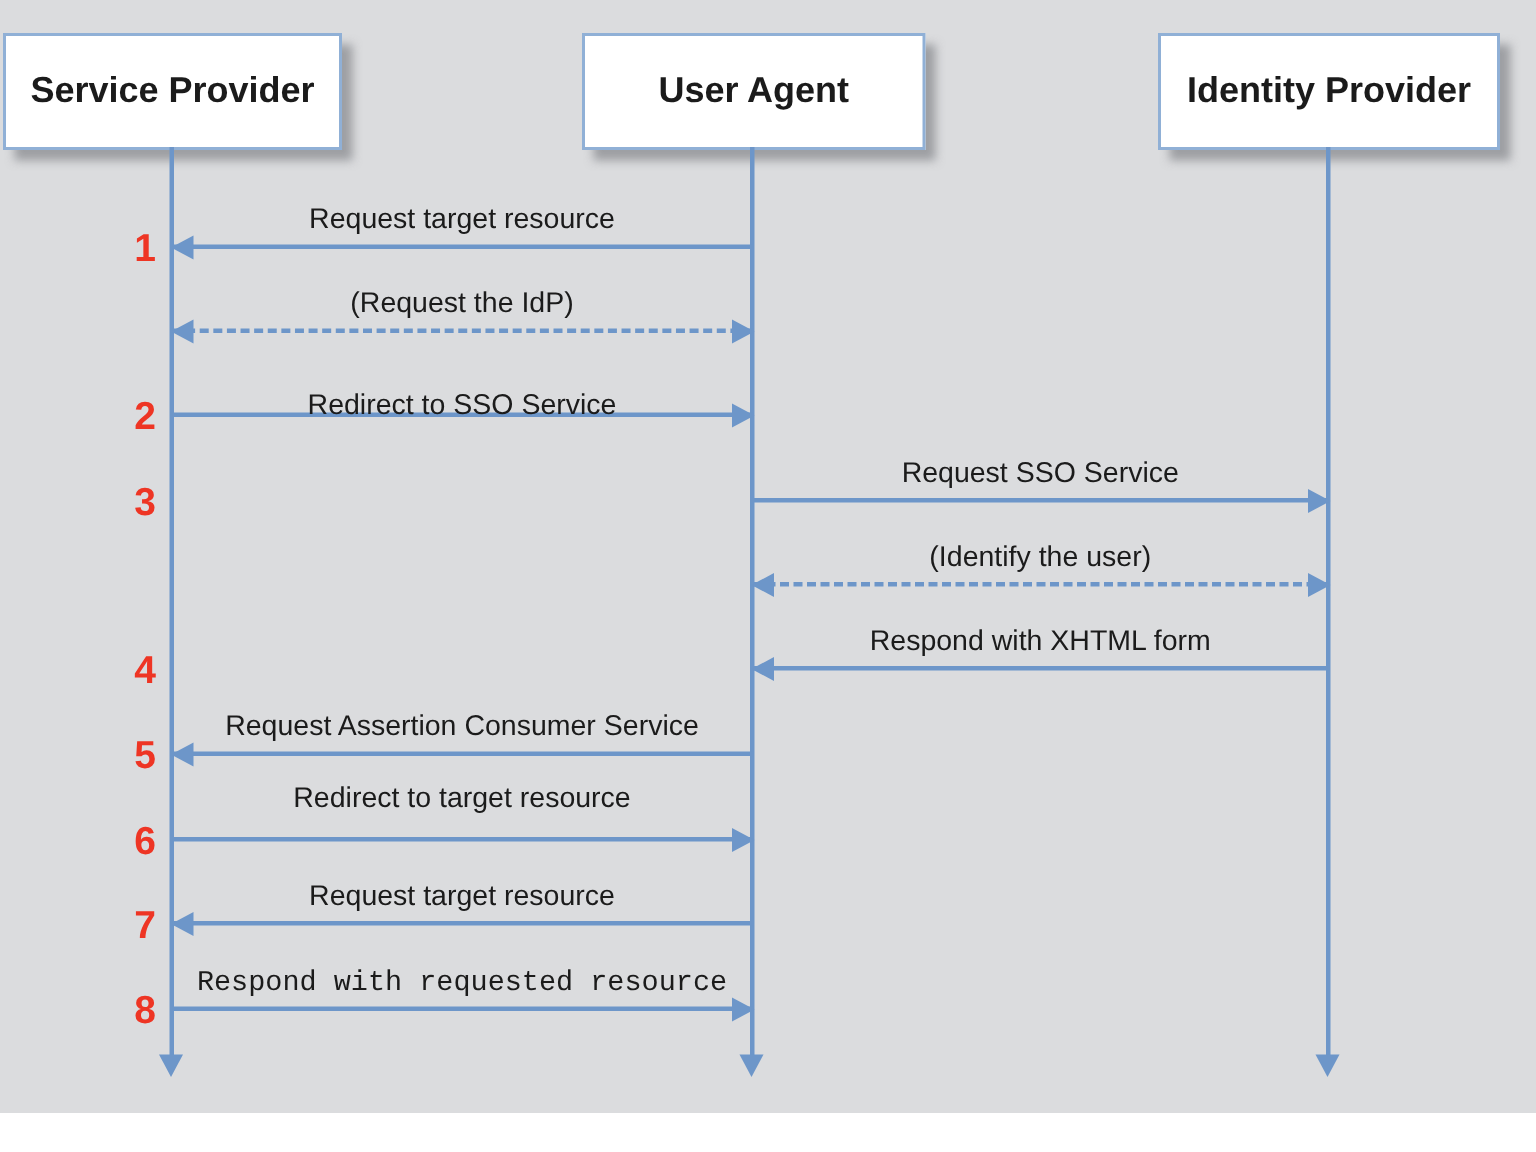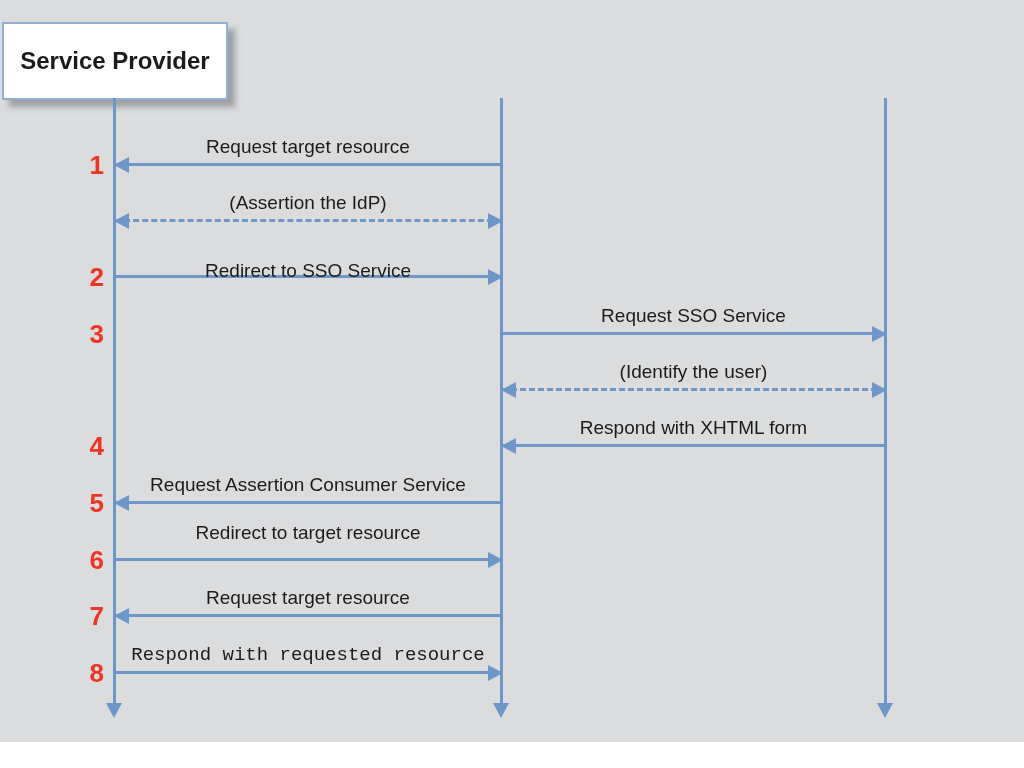--- a/index.html
+++ b/index.html
@@ -54,38 +54,44 @@
   }
 </style>
 </head>
 <body>
 
 <div id="canvas">
 
   <div class="actor-box box-sp">
     <span class="actor-label">Service Provider</span>
   </div>
+  <div class="actor-box box-ua">
+    <span class="actor-label">User Agent</span>
+  </div>
+  <div class="actor-box box-idp">
+    <span class="actor-label">Identity Provider</span>
+  </div>
 
   <div class="lifeline ll-sp"></div>
   <div class="lifeline ll-ua"></div>
   <div class="lifeline ll-idp"></div>
 
   <div class="ll-head llh-sp"></div>
   <div class="ll-head llh-ua"></div>
   <div class="ll-head llh-idp"></div>
 
   <div id="messages">
       <div class="msg-line" style="left: 114.5px; width: 387px; top: 163px;"></div>
       <div class="head left" style="top: 157px; left: 113.5px;"></div>
       <div class="msg-label" style="left: 308px; top: 160px;">Request target resource</div>
       <div class="msg-number" style="top: 149px;">1</div>
       <div class="msg-line dashed" style="left: 114.5px; width: 387px; top: 219px;"></div>
       <div class="head left" style="top: 213px; left: 113.5px;"></div>
       <div class="head right" style="top: 213px; left: 487.5px;"></div>
-      <div class="msg-label" style="left: 308px; top: 216px;">(Assertion the IdP)</div>
+      <div class="msg-label" style="left: 308px; top: 216px;">(Request the IdP)</div>
       <div class="msg-line" style="left: 114.5px; width: 387px; top: 275px;"></div>
       <div class="head right" style="top: 269px; left: 487.5px;"></div>
       <div class="msg-label" style="left: 308px; top: 272px; margin-top: 12px;">Redirect to SSO Service</div>
       <div class="msg-number" style="top: 261px;">2</div>
       <div class="msg-line" style="left: 501.5px; width: 384px; top: 332px;"></div>
       <div class="head right" style="top: 326px; left: 871.5px;"></div>
       <div class="msg-label" style="left: 693.5px; top: 329px;">Request SSO Service</div>
       <div class="msg-number" style="top: 318px;">3</div>
       <div class="msg-line dashed" style="left: 501.5px; width: 384px; top: 388px;"></div>
       <div class="head left" style="top: 382px; left: 500.5px;"></div>

